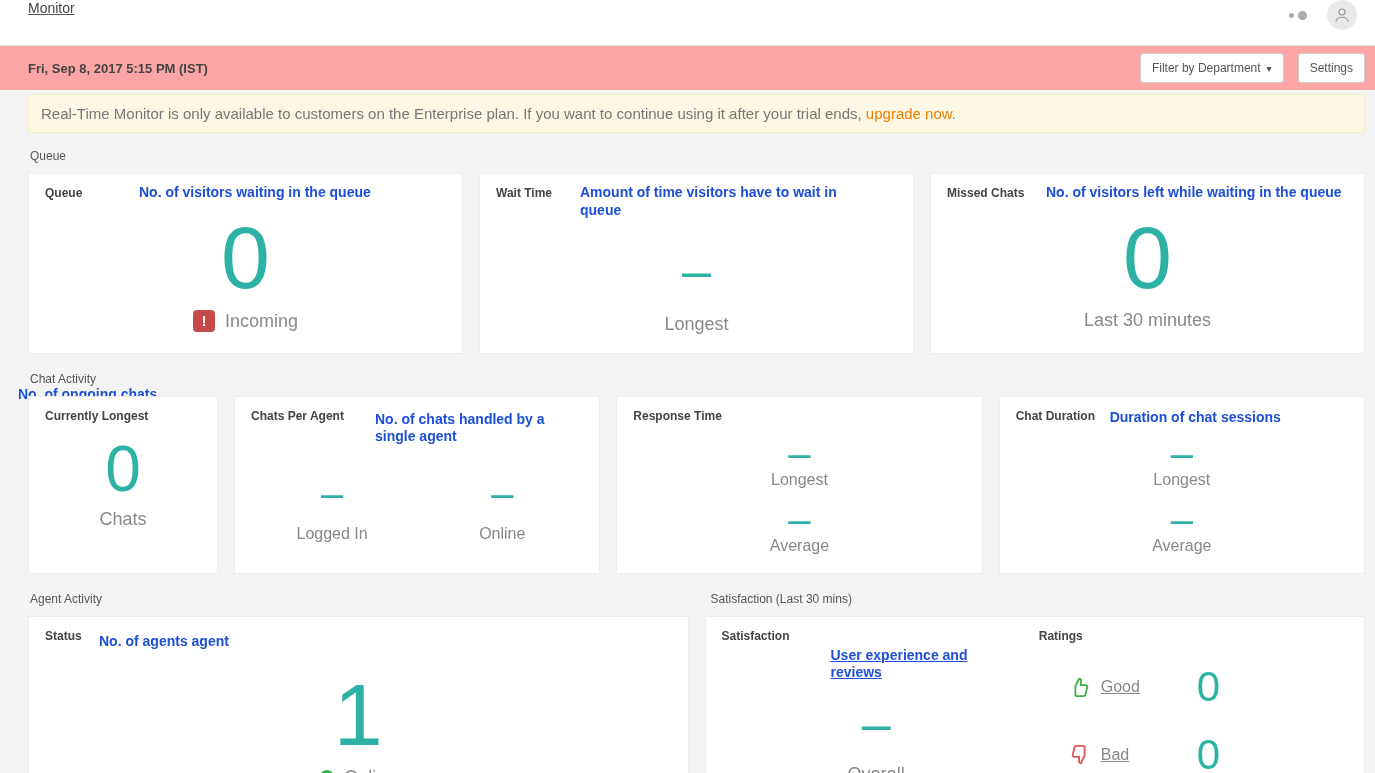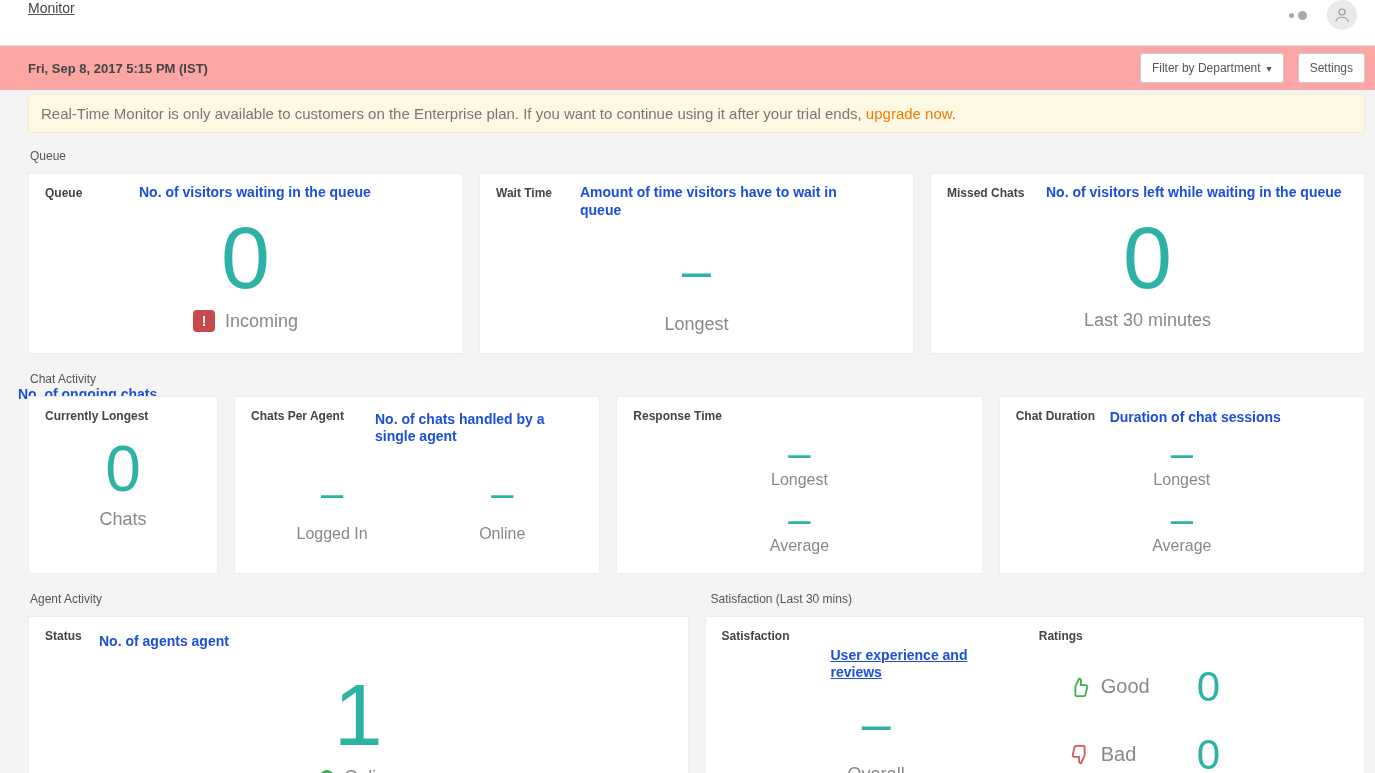--- a/index.html
+++ b/index.html
@@ -126,21 +126,21 @@
 
 .cols { display: flex; }
 .col { flex: 1; }
 .col + .col { margin-left: 8px; }
 
 .half-row { display: flex; gap: 16px; }
 .half-row > div { flex: 1; }
 
 .sat-right { display: flex; flex-direction: column; gap: 20px; padding-top: 20px; }
 .rating-line { display: flex; align-items: center; gap: 10px; justify-content: flex-start; padding-left: 30px; }
-.rating-label { font-size: 20px; color: #888; width: 56px; }
+.rating-label { font-size: 16px; color: #888; width: 56px; text-decoration: underline; }
 .rating-val { color: #2db2a5; font-size: 42px; font-weight: 300; margin-left: 30px; }
 .thumb { width: 22px; height: 22px; }
 .thumb.good { color: #3bb34a; }
 .thumb.bad { color: #d85a54; }
 </style>
 </head>
 <body>
 
 <div class="topbar">
   <div class="topbar-title">Monitor</div>

